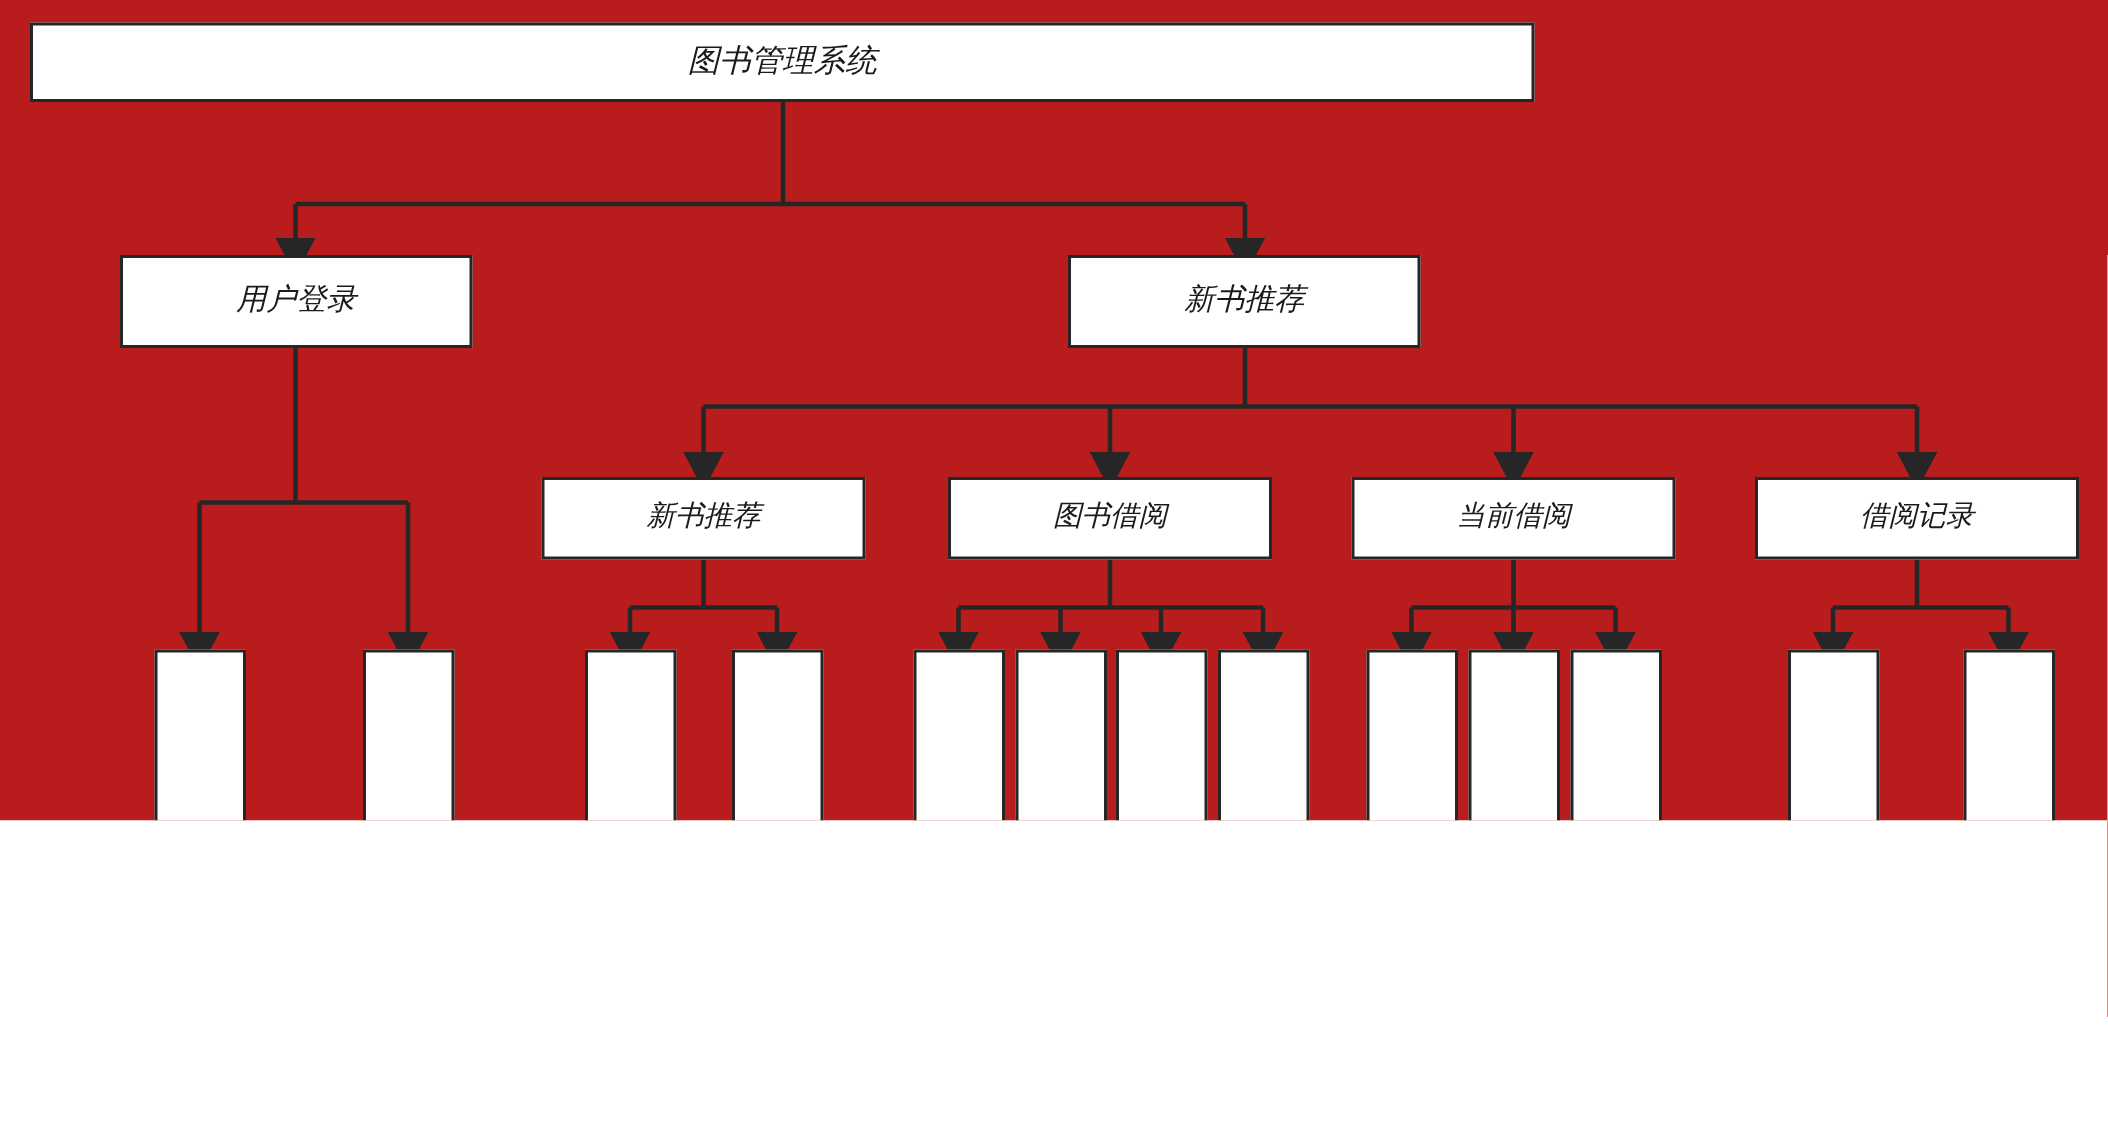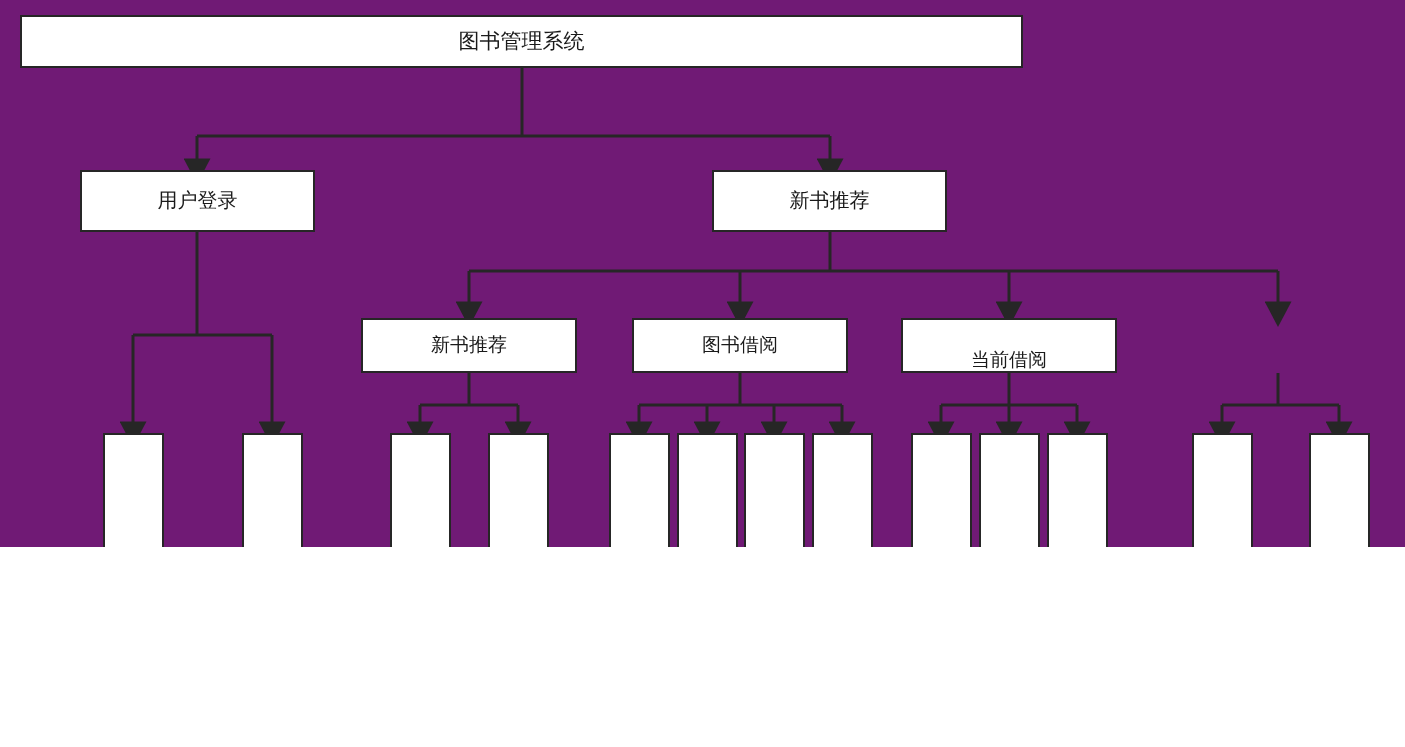--- a/index.html
+++ b/index.html
@@ -8,22 +8,23 @@
     padding: 0;
     background: #ffffff;
   }
   body {
     font-family: "Liberation Sans", "DejaVu Sans", sans-serif;
   }
   #canvas {
     position: relative;
     width: 1405px;
     height: 547px;
-    background: #701a75;
+    background: #b91c1c;
     overflow: hidden;
+    font-style: italic;
   }
   svg.wires {
     position: absolute;
     left: 0;
     top: 0;
     width: 1405px;
     height: 747px;
     pointer-events: none;
   }
   .node {
@@ -136,22 +137,25 @@
   <div class="node level1" style="left:712px; top:170px; width:235px; height:62px;">
     <span>新书推荐</span>
   </div>
 
   <div class="node level2" style="left:632px; top:318px; width:216px; height:55px;">
     <span>图书借阅</span>
   </div>
   <div class="node level2" style="left:361px; top:318px; width:216px; height:55px;">
     <span>新书推荐</span>
   </div>
-  <div class="node level2" style="left:901px; top:318px; width:216px; height:55px;align-items:flex-end;">
+  <div class="node level2" style="left:901px; top:318px; width:216px; height:55px;">
     <span>当前借阅</span>
+  </div>
+  <div class="node level2" style="left:1170px; top:318px; width:216px; height:55px;">
+    <span>借阅记录</span>
   </div>
 
   <div class="node leaf" style="left:103px; top:433px; width:61px; height:301px;">
     <span class="leaf-label">用户登录</span>
   </div>
   <div class="node leaf" style="left:242px; top:433px; width:61px; height:301px;">
     <span class="leaf-label">注销登录</span>
   </div>
 
   <div class="node leaf" style="left:390px; top:433px; width:61px; height:301px;">

